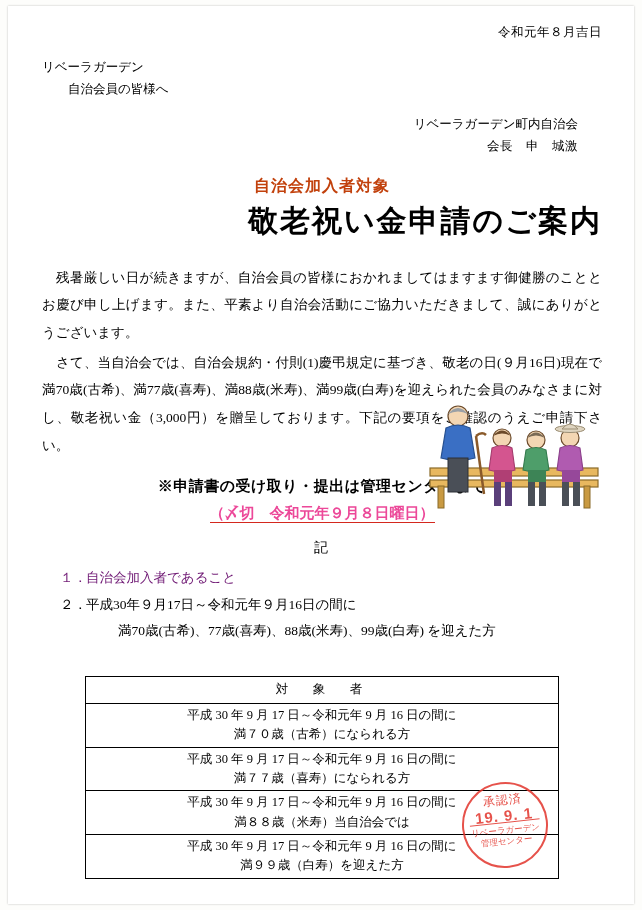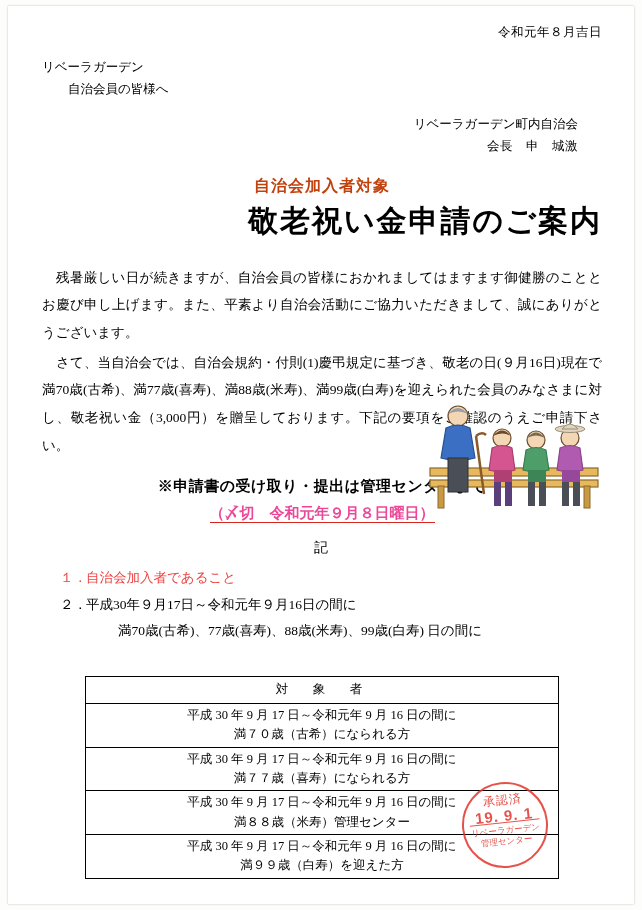--- a/index.html
+++ b/index.html
@@ -122,21 +122,21 @@
     line-height: 1.95;
   }
   .list .li {
     padding-left: 18px;
   }
   .list .li .num {
     display: inline-block;
     width: 26px;
   }
   .list .li.red {
-    color: #ef4444;
+    color: #701a75;
   }
   .list .sub {
     padding-left: 76px;
   }
   table.target {
     margin: 32px auto 0 auto;
     border-collapse: collapse;
     width: 474px;
     font-size: 12.5px;
   }
@@ -221,21 +221,21 @@
       <div class="ki">記</div>
 
 
       <div class="list">
         <div class="li red">
           <span class="num">１．</span><span>自治会加入者であること</span>
         </div>
         <div class="li">
           <span class="num">２．</span><span>平成30年９月17日～令和元年９月16日の間に</span>
         </div>
-        <div class="sub">満70歳(古希)、77歳(喜寿)、88歳(米寿)、99歳(白寿) 日の間に</div>
+        <div class="sub">満70歳(古希)、77歳(喜寿)、88歳(米寿)、99歳(白寿) を迎えた方</div>
       </div>
 
       <table class="target">
         <tbody>
           <tr>
             <td class="head">対　象　者</td>
           </tr>
           <tr>
             <td>
               <div>平成 30 年 9 月 17 日～令和元年 9 月 16 日の間に</div>
@@ -244,21 +244,21 @@
           </tr>
           <tr>
             <td>
               <div>平成 30 年 9 月 17 日～令和元年 9 月 16 日の間に</div>
               <div>満７７歳（喜寿）になられる方</div>
             </td>
           </tr>
           <tr>
             <td>
               <div>平成 30 年 9 月 17 日～令和元年 9 月 16 日の間に</div>
-              <div>満８８歳（米寿）管理センター</div>
+              <div>満８８歳（米寿）当自治会では</div>
             </td>
           </tr>
           <tr>
             <td>
               <div>平成 30 年 9 月 17 日～令和元年 9 月 16 日の間に</div>
               <div>満９９歳（白寿）を迎えた方</div>
             </td>
           </tr>
         </tbody>
       </table>

